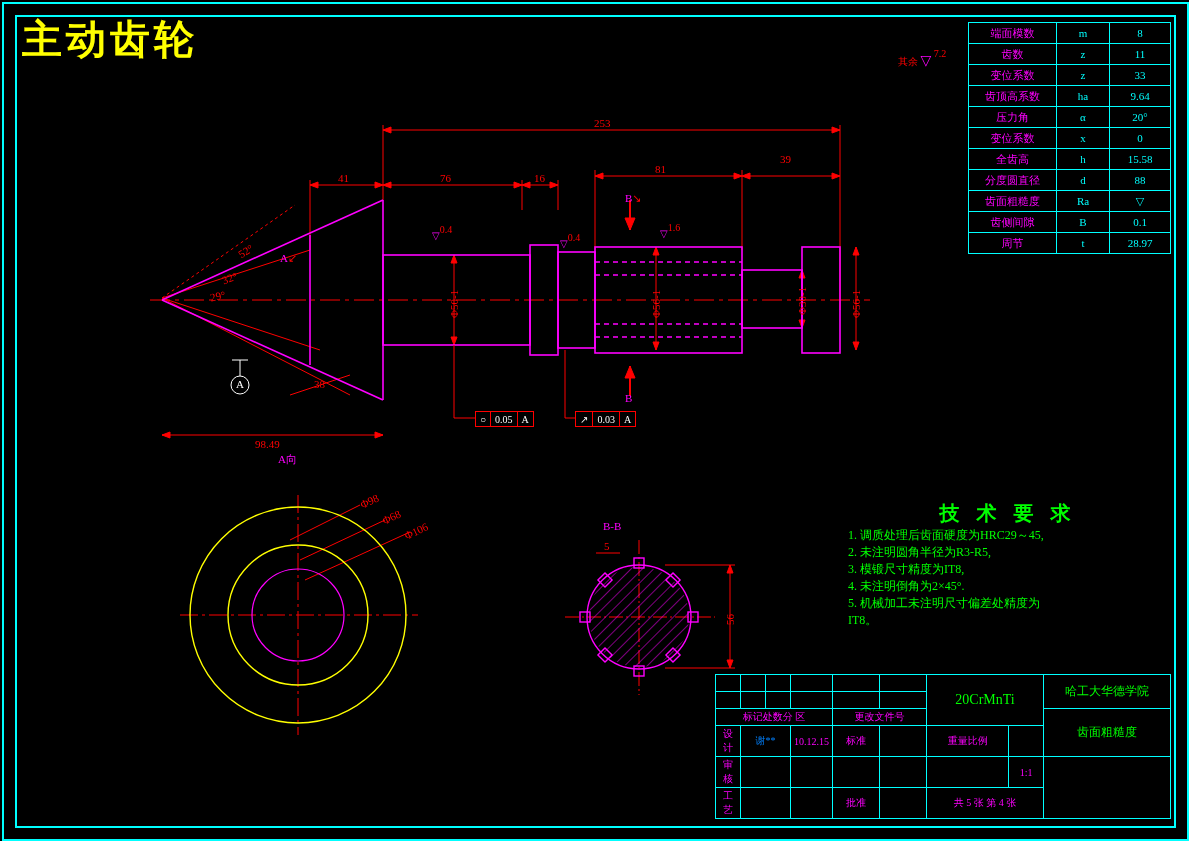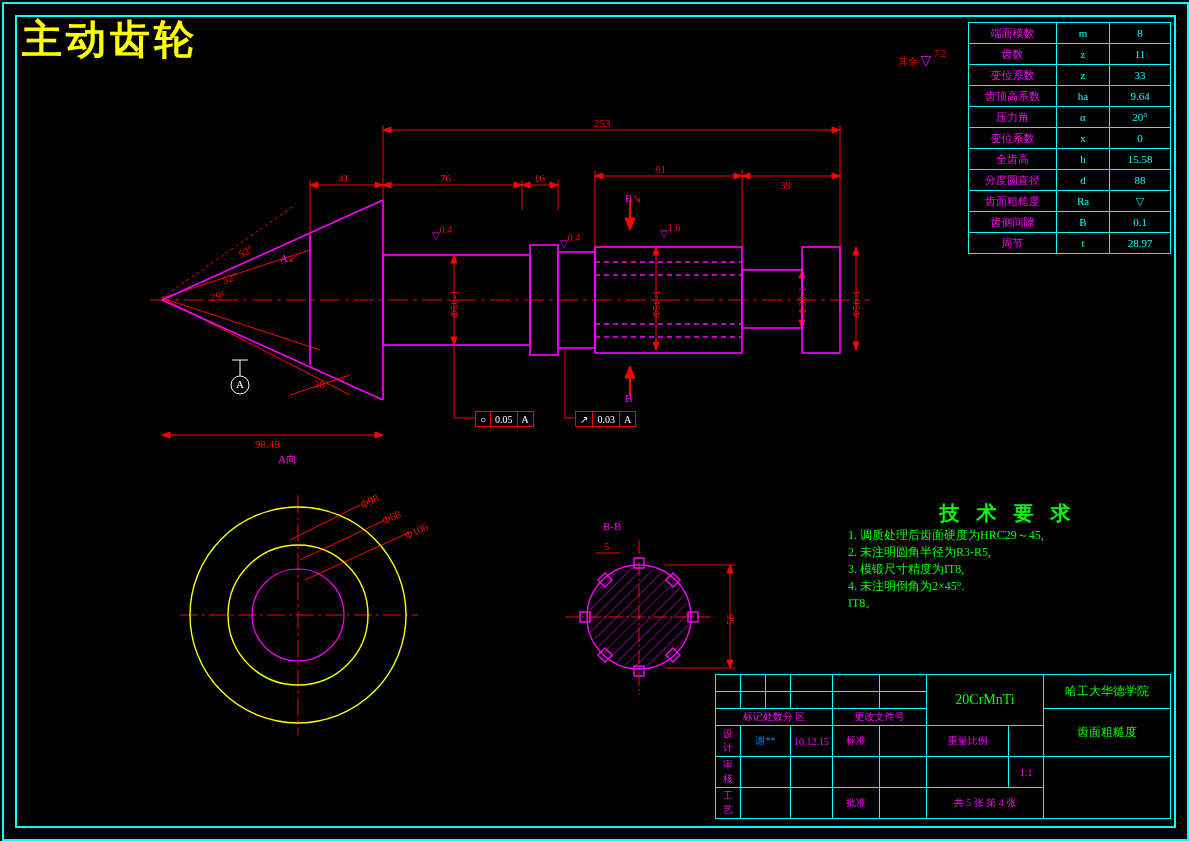--- a/index.html
+++ b/index.html
@@ -321,21 +321,21 @@
   <line x1="454" y1="418" x2="475" y2="418" stroke="#ff0000"></line>
   <line x1="565" y1="350" x2="565" y2="418" stroke="#ff0000"></line>
   <line x1="565" y1="418" x2="575" y2="418" stroke="#ff0000"></line>
 </svg>
 
 <div class="dim" style="left:594px; top:117px;">253</div>
 <div class="dim" style="left:338px; top:172px;">41</div>
 <div class="dim" style="left:440px; top:172px;">76</div>
 <div class="dim" style="left:534px; top:172px;">16</div>
 <div class="dim" style="left:655px; top:163px;">81</div>
-<div class="dim" style="left:780px; top:179px;">39</div>
+<div class="dim" style="left:780px; top:153px;">39</div>
 <div class="dim" style="left:314px; top:378px;">38</div>
 <div class="dim" style="left:255px; top:438px;">98.49</div>
 <div class="dim magenta" style="left:278px; top:452px;">A向</div>
 
 <div class="dim dim-v" style="left:448px; top:318px;">Φ50-1</div>
 <div class="dim dim-v" style="left:650px; top:318px;">Φ56-1</div>
 <div class="dim dim-v" style="left:796px; top:315px;">Φ30-1</div>
 <div class="dim dim-v" style="left:850px; top:318px;">Φ56-1</div>
 
 <div class="dim" style="left:238px; top:245px; transform:rotate(-32deg);">52°</div>
@@ -371,20 +371,21 @@
 <div class="dim" style="left:604px; top:540px;">5</div>
 <div class="dim dim-v" style="left:724px; top:625px;">56</div>
 
 <div style="position:absolute; left:848px; top:500px; width:320px;">
   <div class="tech-title" style="text-align:center;">技 术 要 求</div>
   <div id="tech-lines">
       <div class="green-text" style="position: static;">1. 调质处理后齿面硬度为HRC29～45,</div>
       <div class="green-text" style="position: static;">2. 未注明圆角半径为R3-R5,</div>
       <div class="green-text" style="position: static;">3. 模锻尺寸精度为IT8,</div>
       <div class="green-text" style="position: static;">4. 未注明倒角为2×45°.</div>
+      <div class="green-text" style="position: static;">5. 机械加工未注明尺寸偏差处精度为</div>
       <div class="green-text" style="position: static;">IT8。</div>
     </div>
 </div>
 
 <table class="titleblock">
   <tbody>
       <tr>
     <td style="width:18px;"></td>
         <td style="width:18px;"></td>
         <td style="width:18px;"></td>

